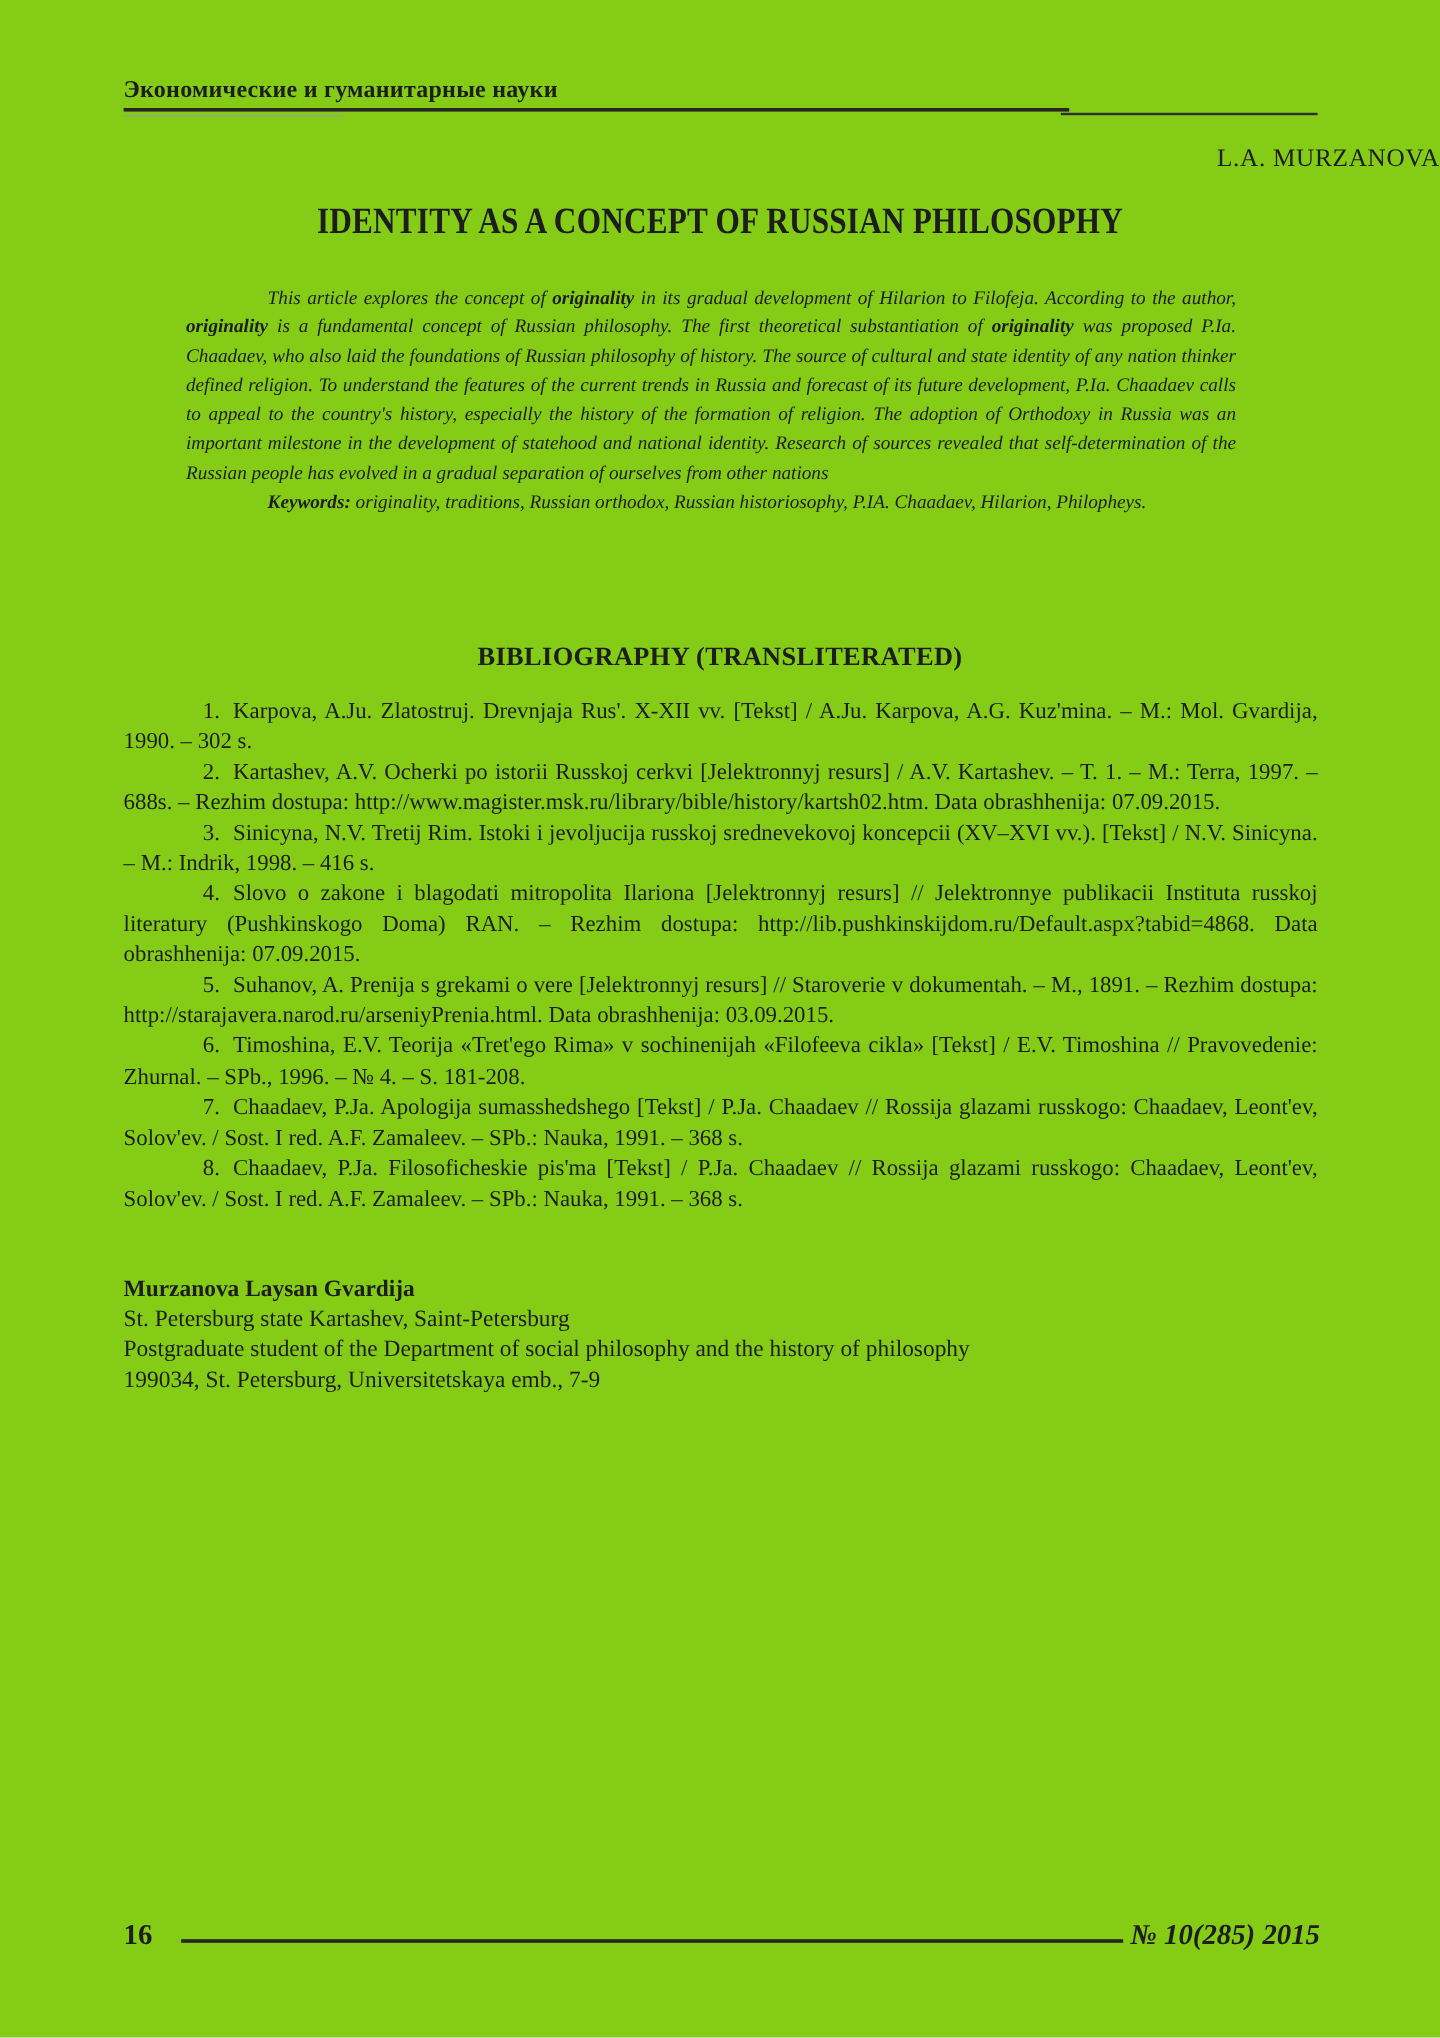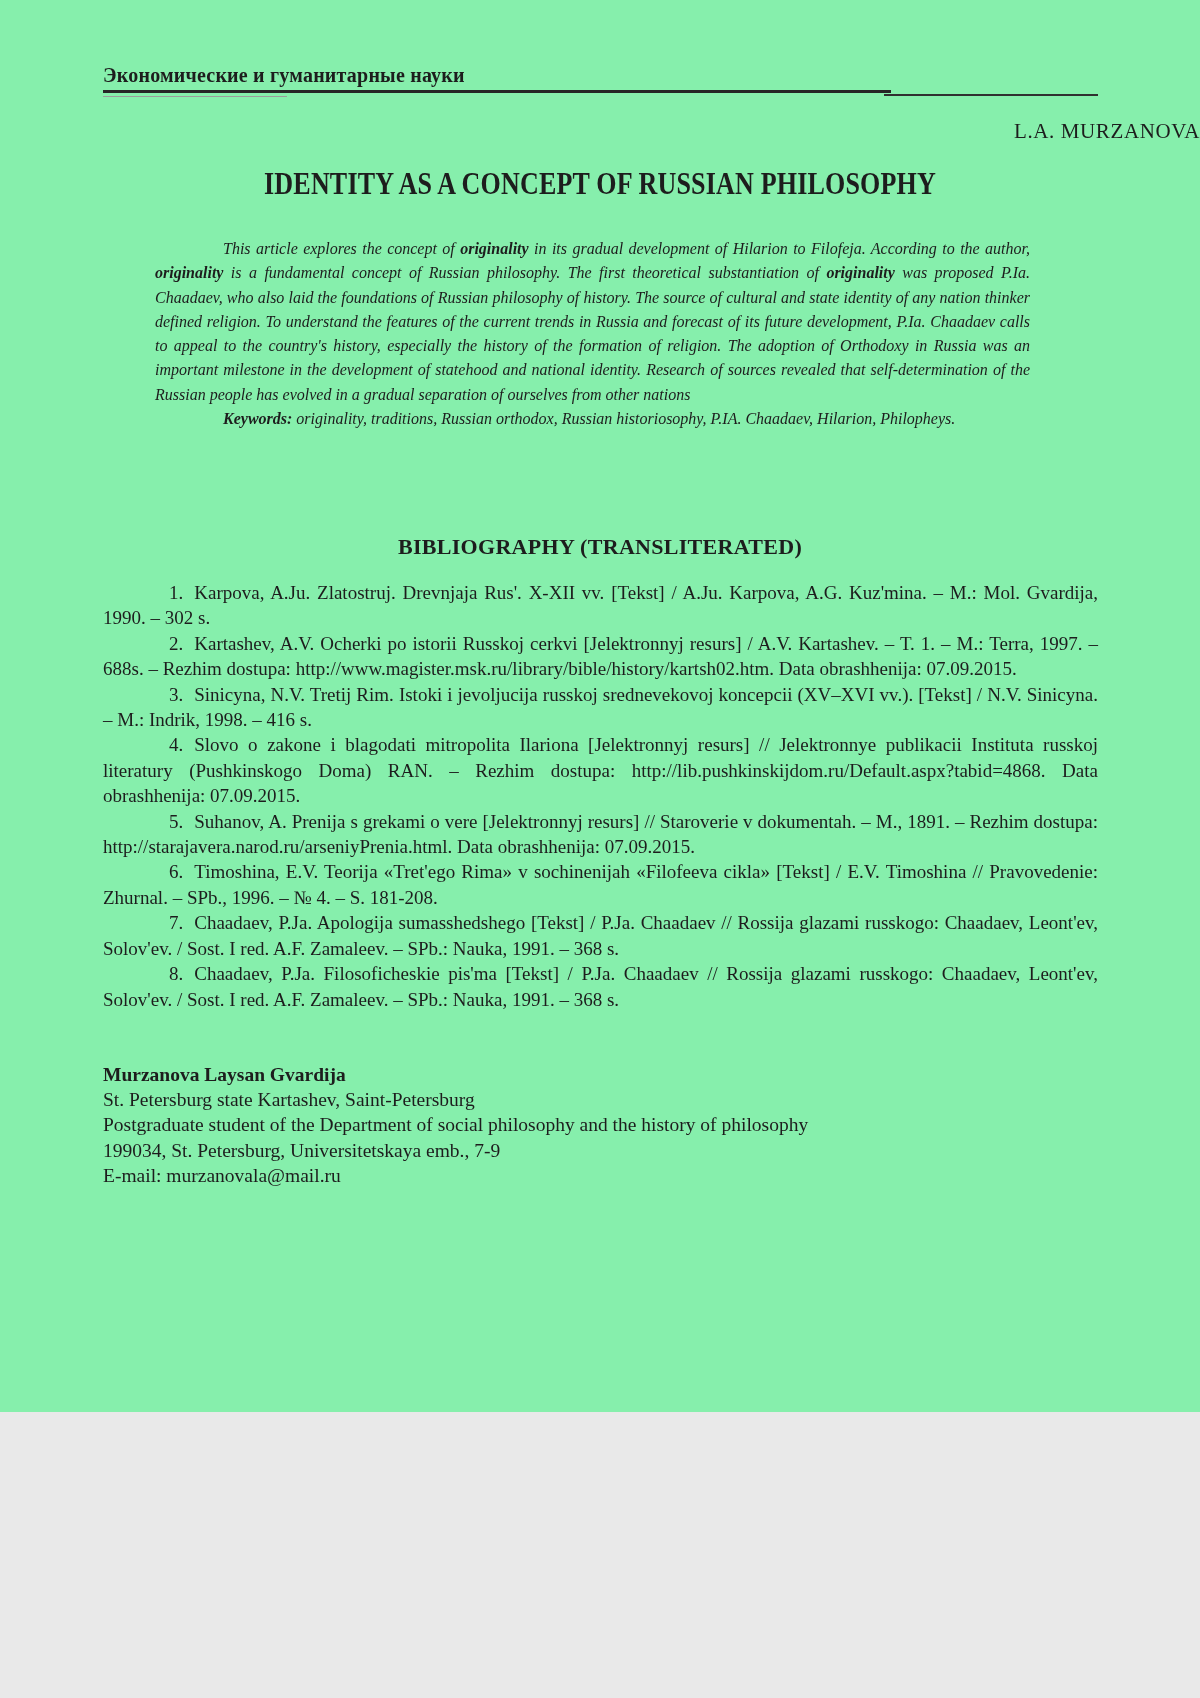--- a/index.html
+++ b/index.html
@@ -1,20 +1,20 @@
 <!DOCTYPE html>
 <html><head>
 <meta charset="utf-8">
 <style>
   html,body{margin:0;padding:0;background:#e9e9e9;}
   .page{
     position:relative;
-    width:1200px;height:1412px;
+    width:1200px;height:1698px;
     margin:0 auto;
-    background:#86efac;
+    background:#84cc16;
     font-family:"Liberation Serif", serif;
     color:#1d1d1d;
     overflow:hidden;
     border-right:1px solid #e2e2e2;
   }
   
   .running-head{
     position:absolute;left:103px;top:64px;width:995px;
     font-size:20px;font-weight:bold;letter-spacing:.2px;
     white-space:nowrap;
@@ -88,32 +88,31 @@
     <p><span class="kw-label">Keywords:</span><span> originality, traditions, Russian orthodox, Russian historiosophy, P.IA. Chaadaev, Hilarion, Philopheys.</span></p>
   </div>
 
   <div class="biblio-heading">BIBLIOGRAPHY (TRANSLITERATED)</div>
 
   <div class="refs">
     <p><span class="ref-num">1.</span><span>Karpova, A.Ju. Zlatostruj. Drevnjaja Rus'. X-XII vv. [Tekst] / A.Ju. Karpova, A.G. Kuz'mina. – M.: Mol. Gvardija, 1990. – 302 s.</span></p>
     <p><span class="ref-num">2.</span><span>Kartashev, A.V. Ocherki po istorii Russkoj cerkvi [Jelektronnyj resurs] / A.V. Kartashev. – T. 1. – M.: Terra, 1997. – 688s. – Rezhim dostupa: http://www.magister.msk.ru/library/bible/history/kartsh02.htm. Data obrashhenija: 07.09.2015.</span></p>
     <p><span class="ref-num">3.</span><span>Sinicyna, N.V. Tretij Rim. Istoki i jevoljucija russkoj srednevekovoj koncepcii (XV–XVI vv.). [Tekst] / N.V. Sinicyna. – M.: Indrik, 1998. – 416 s.</span></p>
     <p><span class="ref-num">4.</span><span>Slovo o zakone i blagodati mitropolita Ilariona [Jelektronnyj resurs] // Jelektronnye publikacii Instituta russkoj literatury (Pushkinskogo Doma) RAN. – Rezhim dostupa: http://lib.pushkinskijdom.ru/Default.aspx?tabid=4868. Data obrashhenija: 07.09.2015.</span></p>
-    <p><span class="ref-num">5.</span><span>Suhanov, A. Prenija s grekami o vere [Jelektronnyj resurs] // Staroverie v dokumentah. – M., 1891. – Rezhim dostupa: http://starajavera.narod.ru/arseniyPrenia.html. Data obrashhenija: 07.09.2015.</span></p>
+    <p><span class="ref-num">5.</span><span>Suhanov, A. Prenija s grekami o vere [Jelektronnyj resurs] // Staroverie v dokumentah. – M., 1891. – Rezhim dostupa: http://starajavera.narod.ru/arseniyPrenia.html. Data obrashhenija: 03.09.2015.</span></p>
     <p><span class="ref-num">6.</span><span>Timoshina, E.V. Teorija «Tret'ego Rima» v sochinenijah «Filofeeva cikla» [Tekst] / E.V. Timoshina // Pravovedenie: Zhurnal. – SPb., 1996. – № 4. – S. 181-208.</span></p>
     <p><span class="ref-num">7.</span><span>Chaadaev, P.Ja. Apologija sumasshedshego [Tekst] / P.Ja. Chaadaev // Rossija glazami russkogo: Chaadaev, Leont'ev, Solov'ev. / Sost. I red. A.F. Zamaleev. – SPb.: Nauka, 1991. – 368 s.</span></p>
     <p><span class="ref-num">8.</span><span>Chaadaev, P.Ja. Filosoficheskie pis'ma [Tekst] / P.Ja. Chaadaev // Rossija glazami russkogo: Chaadaev, Leont'ev, Solov'ev. / Sost. I red. A.F. Zamaleev. – SPb.: Nauka, 1991. – 368 s.</span></p>
   </div>
 
   <div class="author-info">
     <div class="author-name">Murzanova Laysan Gvardija</div>
     <div>St. Petersburg state Kartashev, Saint-Petersburg</div>
     <div>Postgraduate student of the Department of social philosophy and the history of philosophy</div>
     <div>199034, St. Petersburg, Universitetskaya emb., 7-9</div>
-    <div>E-mail: murzanovala@mail.ru</div>
   </div>
 
   <div class="footer">
     <span class="page-num">16</span>
     <span class="footer-rule"></span>
     <span class="issue">№ 10(285) 2015</span>
   </div>
 
 </div>
 

